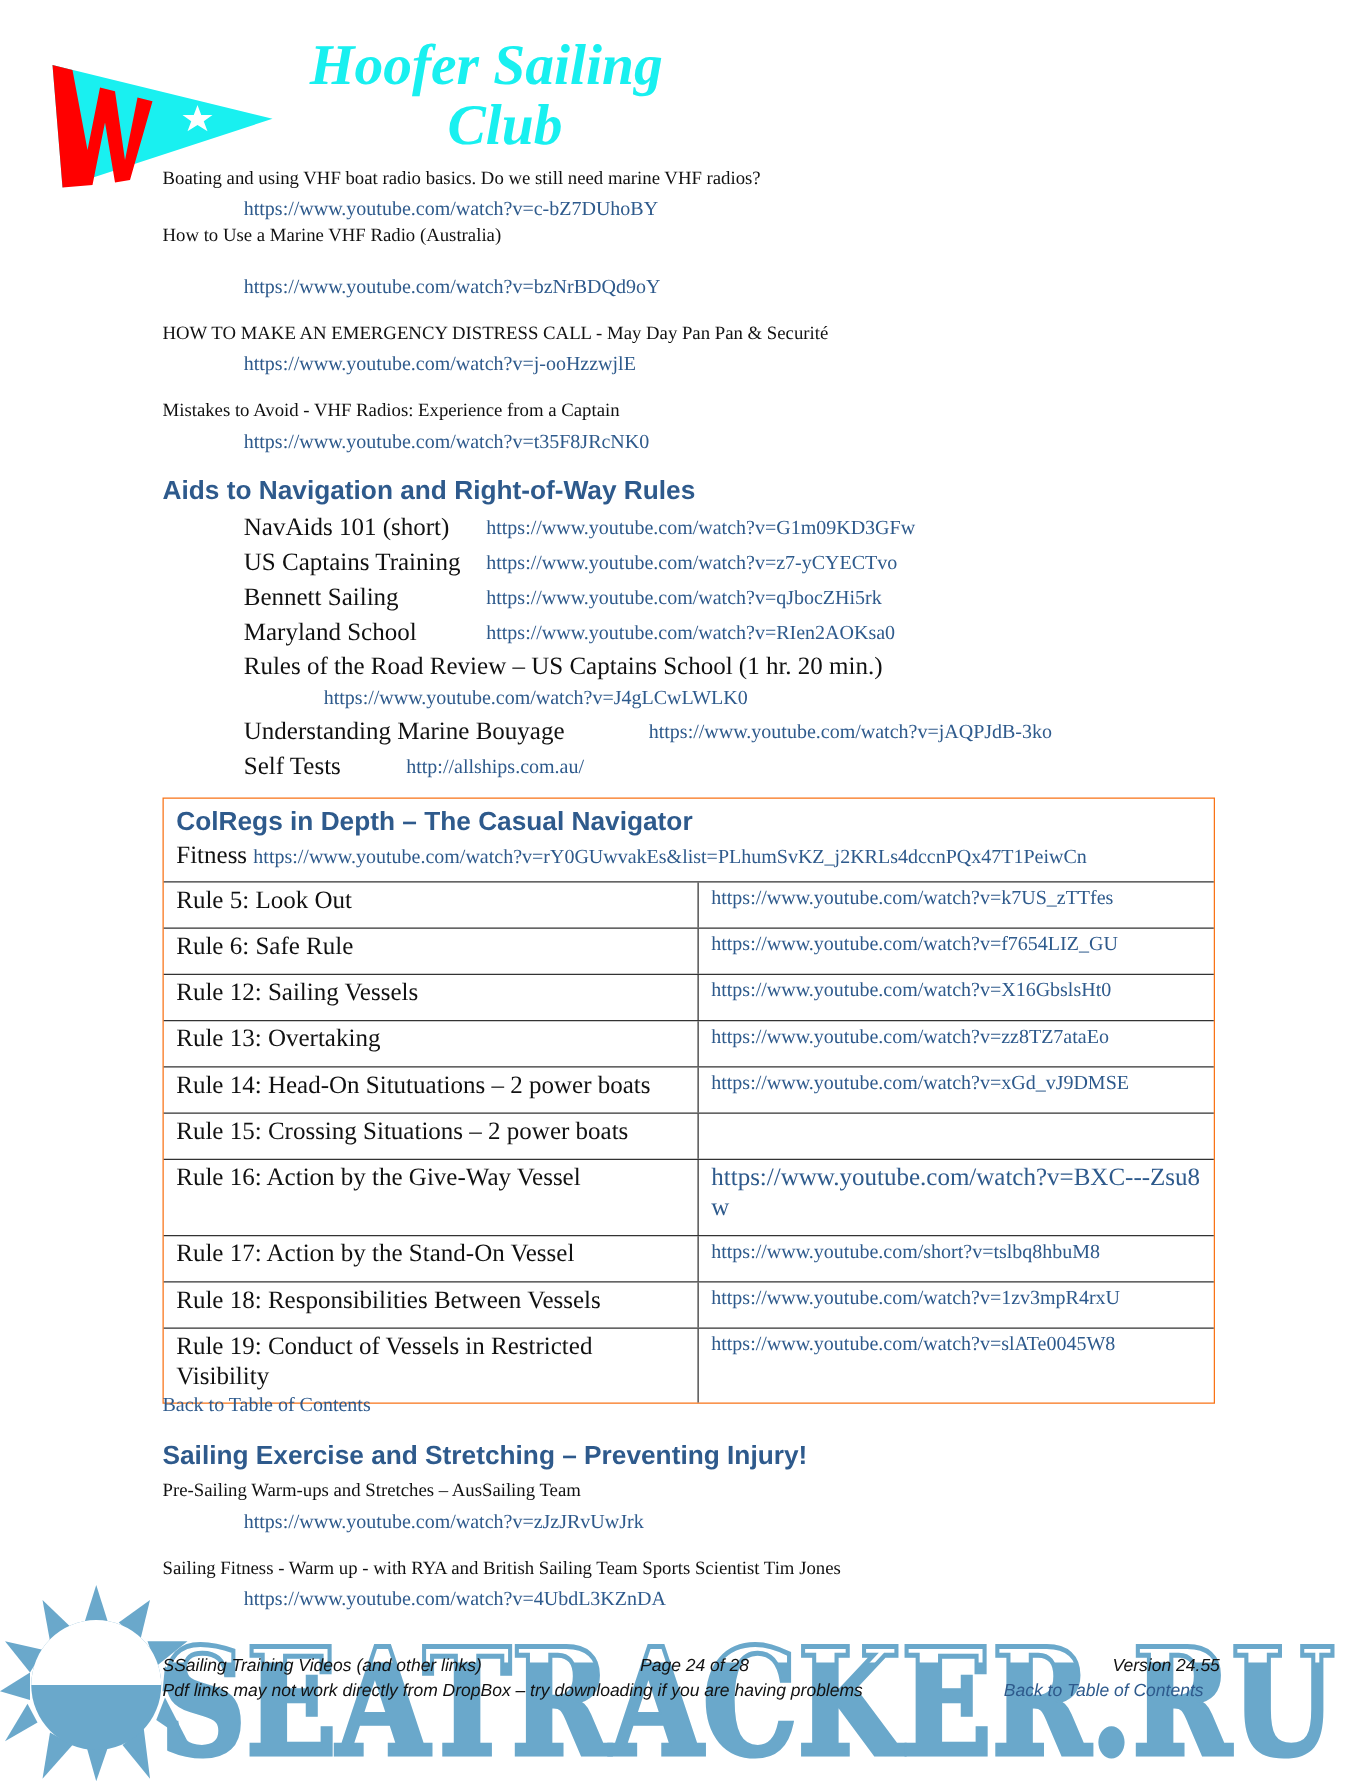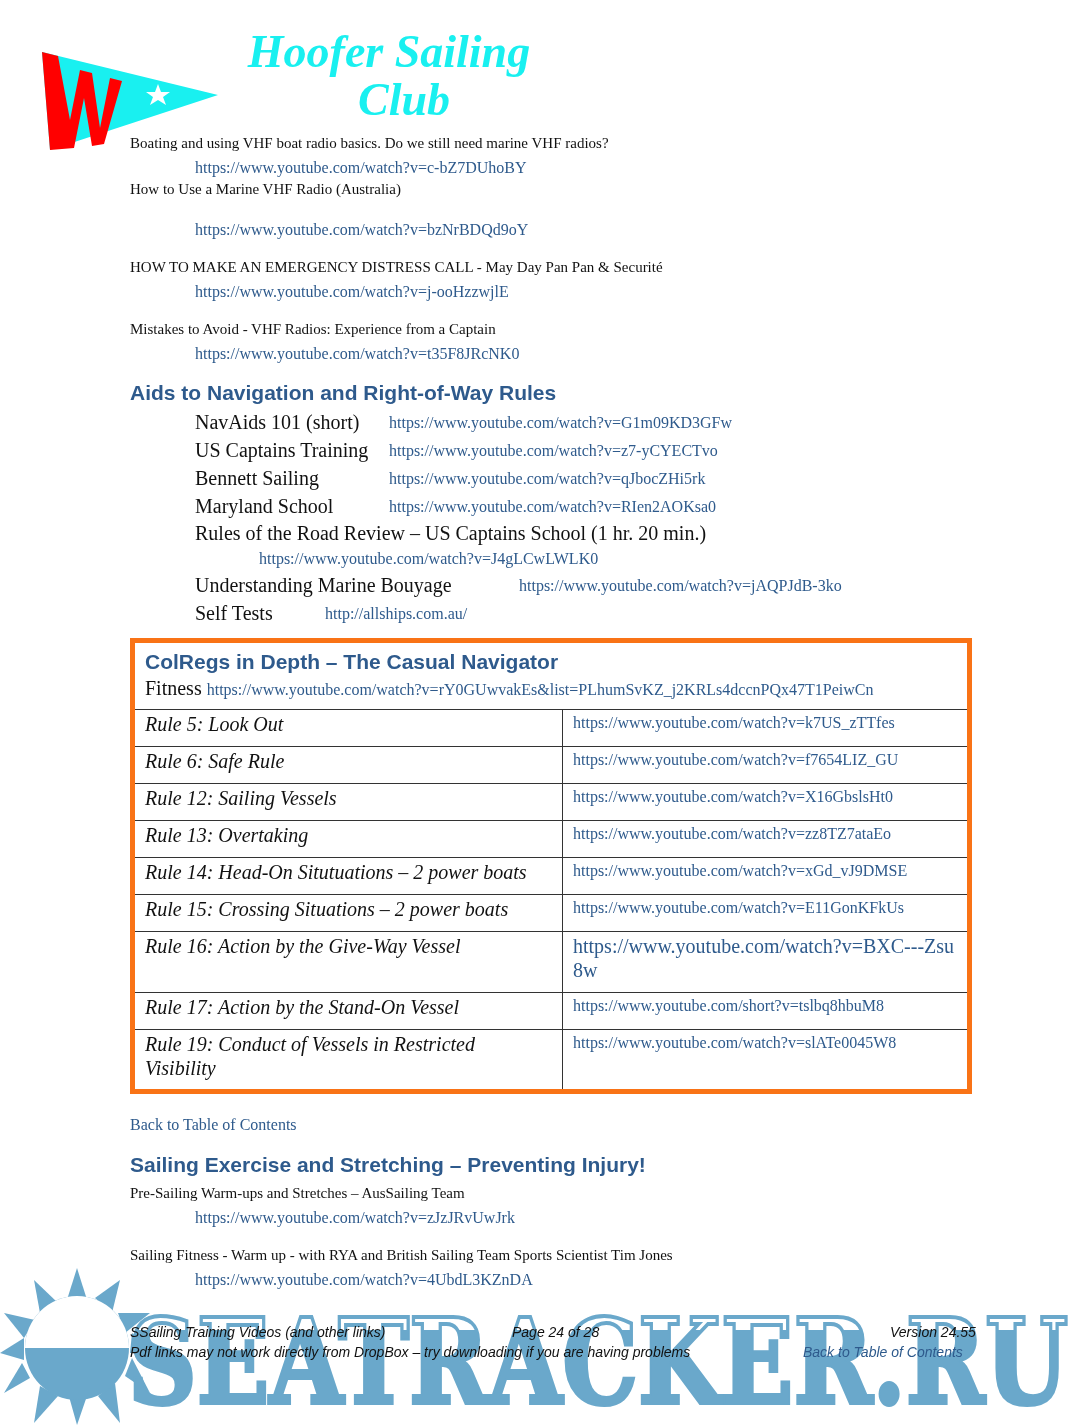--- a/index.html
+++ b/index.html
@@ -28,33 +28,33 @@
   .section-heading {
     position:absolute; left:130px; font-family:"Liberation Sans","DejaVu Sans",sans-serif;
     font-weight:bold; color:#2e5a8c; font-size:21px; line-height:26px; white-space:nowrap;
   }
 
   .nav-row { position:absolute; left:195px; font-size:20px; line-height:24px; white-space:nowrap; }
   .nav-link { position:absolute; font-size:16px; line-height:20px; white-space:nowrap; }
 
   
   .colregs {
-    position:absolute; left:130px; top:638px; width:842px; border:5px solid #f97316; box-sizing:border-box;
+    position:absolute; left:130px; top:638px; width:842px; border:1px solid #f97316; box-sizing:border-box;
   }
   .colregs-head { height:66px; border-bottom:1px solid #333; position:relative; }
   .colregs-head .h {
     position:absolute; left:10px; top:6px; font-family:"Liberation Sans","DejaVu Sans",sans-serif;
     font-weight:bold; color:#2e5a8c; font-size:21px; line-height:26px;
   }
   .colregs-head .pl { position:absolute; left:10px; top:33px; font-size:20px; line-height:24px; white-space:nowrap; }
   .colregs-head .pl .link { font-size:16px; }
   .crow { display:flex; border-bottom:1px solid #333; }
   .crow:last-child { border-bottom:none; }
   .crow .c1 { width:428px; border-right:1px solid #333; padding:2px 15px 4px 10px; box-sizing:border-box;
-              font-size:20px; line-height:24px;font-style:italic; }
+              font-size:20px; line-height:24px; }
   .crow .c2 { flex:1; padding:3px 10px 4px 10px; box-sizing:border-box; font-size:16px; line-height:20px; }
   .crow .c2.big { font-size:20px; line-height:24px; padding-top:2px; }
 
   .back-link { position:absolute; font-size:16px; line-height:20px; }
 
   
   .footer-text { position:absolute; font-family:"Liberation Sans","DejaVu Sans",sans-serif; font-style:italic;
                  font-size:14px; line-height:18px; color:#111; white-space:nowrap; z-index:3; }
   .footer-link { color:#2e5a8c; }
   .watermark { position:absolute; left:0; top:1268px; width:1080px; height:157px; z-index:2; pointer-events:none; }
@@ -137,29 +137,32 @@
   <div class="crow" style="height:36px">
     <div class="c1">Rule 13: Overtaking</div>
     <div class="c2"><a class="link">https://www.youtube.com/watch?v=zz8TZ7ataEo</a></div>
   </div>
   <div class="crow" style="height:36px">
     <div class="c1">Rule 14: Head-On Situtuations – 2 power boats</div>
     <div class="c2"><a class="link">https://www.youtube.com/watch?v=xGd_vJ9DMSE</a></div>
   </div>
   <div class="crow" style="height:36px">
     <div class="c1">Rule 15: Crossing Situations – 2 power boats</div>
-    <div class="c2"><a class="link">https://www.youtube.com/watch?v=E11GonKFkUs</a></div>
   </div>
   <div class="crow" style="height:60px">
     <div class="c1">Rule 16: Action by the Give-Way Vessel</div>
     <div class="c2 big"><a class="link" style="word-break:break-all">https://www.youtube.com/watch?v=BXC---Zsu8w</a></div>
   </div>
   <div class="crow" style="height:36px">
     <div class="c1">Rule 17: Action by the Stand-On Vessel</div>
     <div class="c2"><a class="link">https://www.youtube.com/short?v=tslbq8hbuM8</a></div>
+  </div>
+  <div class="crow" style="height:36px">
+    <div class="c1">Rule 18: Responsibilities Between Vessels</div>
+    <div class="c2"><a class="link">https://www.youtube.com/watch?v=1zv3mpR4rxU</a></div>
   </div>
   <div class="crow" style="height:59px">
     <div class="c1" style="width:428px;padding-right:70px">Rule 19: Conduct of Vessels in Restricted Visibility</div>
     <div class="c2"><a class="link">https://www.youtube.com/watch?v=slATe0045W8</a></div>
   </div>
 </div>
 
 <a class="back-link" style="left:130px;top:1115px">Back to Table of Contents</a>
 
 <div>

